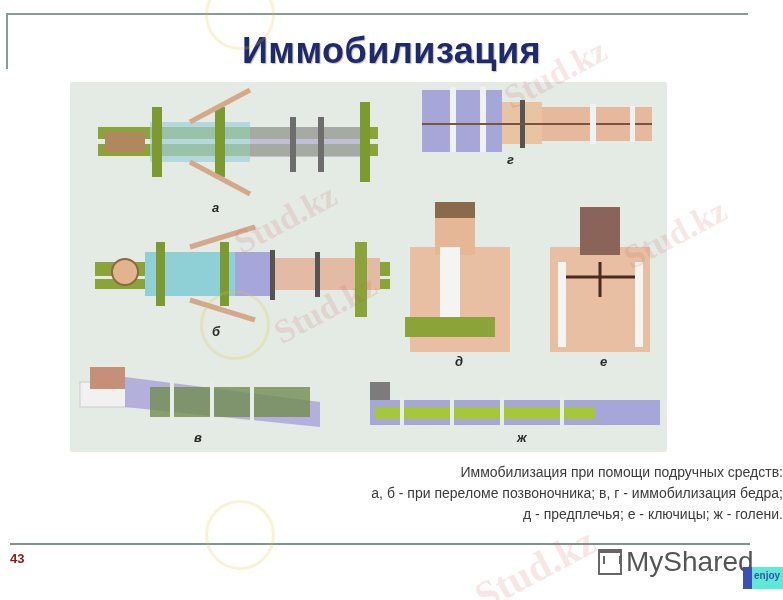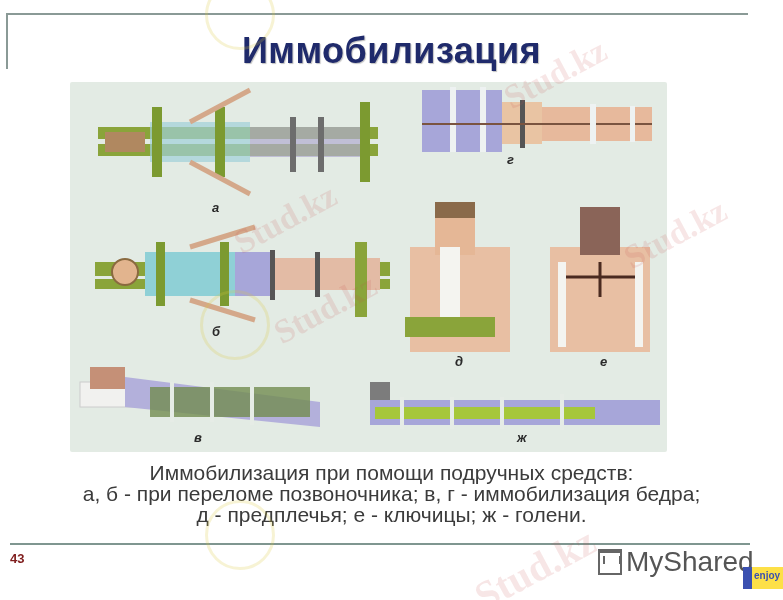--- a/index.html
+++ b/index.html
@@ -12,32 +12,32 @@
     .title { position: absolute; left: 0; top: 30px; width: 783px; text-align: center;
       font-size: 36px; font-weight: bold; color: #1f2a6b; letter-spacing: 0.5px;
       text-shadow: 1px 1px 1px rgba(0,0,0,0.25); }
 
     .figure { position: absolute; left: 70px; top: 82px; width: 597px; height: 370px;
       background: #e3ebe4; border-radius: 2px; overflow: hidden; }
     .figure svg { position: absolute; left: 0; top: 0; }
 
     .fig-label { position: absolute; font-size: 13px; font-style: italic; font-weight: bold; color: #2a2a2a; }
 
-    .caption { position: absolute; left: 0; top: 462px; width: 783px; text-align: center;
-      font-size: 21px; color: #3b3b3b; line-height: 21px; font-family: "Liberation Sans", sans-serif; }
+    .caption { position: absolute; left: 0; top: 462px; width: 783px; text-align: right;
+      font-size: 14px; color: #3b3b3b; line-height: 21px; font-family: "Liberation Sans", sans-serif; }
 
     .bottom-rule { position: absolute; left: 10px; top: 543px; width: 740px; height: 2px; background: #7f9690; }
     .page-number { position: absolute; left: 10px; top: 551px; font-size: 13px; font-weight: bold; color: #7f1d1d; }
 
     .brand { position: absolute; left: 598px; top: 542px; height: 40px; display: flex; align-items: center; }
     .brand-icon { width: 24px; height: 26px; border: 2px solid #666; border-top-width: 4px; position: relative; margin-right: 4px; }
     .brand-icon::before { content: ""; position: absolute; left: 3px; top: 3px; width: 14px; height: 8px;
       border-left: 2px solid #666; border-right: 2px solid #666; }
     .brand-text { font-size: 28px; color: #555; }
-    .brand-badge { position: absolute; left: 145px; top: 25px; width: 40px; height: 22px; background: #fde047; }
+    .brand-badge { position: absolute; left: 145px; top: 25px; width: 40px; height: 22px; background: #5eead4; }
     .brand-badge .blk { position: absolute; left: 0; top: 0; width: 9px; height: 22px; background: #3b50b0; }
     .brand-badge .txt { position: absolute; left: 11px; top: 3px; font-size: 10px; color: #3b50b0; font-weight: bold; }
 
     .watermark { position: absolute; font-family: "Liberation Serif", serif; font-weight: bold; color: rgba(200,80,80,0.14);
       transform: rotate(-28deg); pointer-events: none; }
     .wm-ring { position: absolute; border-radius: 50%; border: 3px solid rgba(220,200,60,0.22); pointer-events: none; }
   </style>
 </head>
 <body>
 

